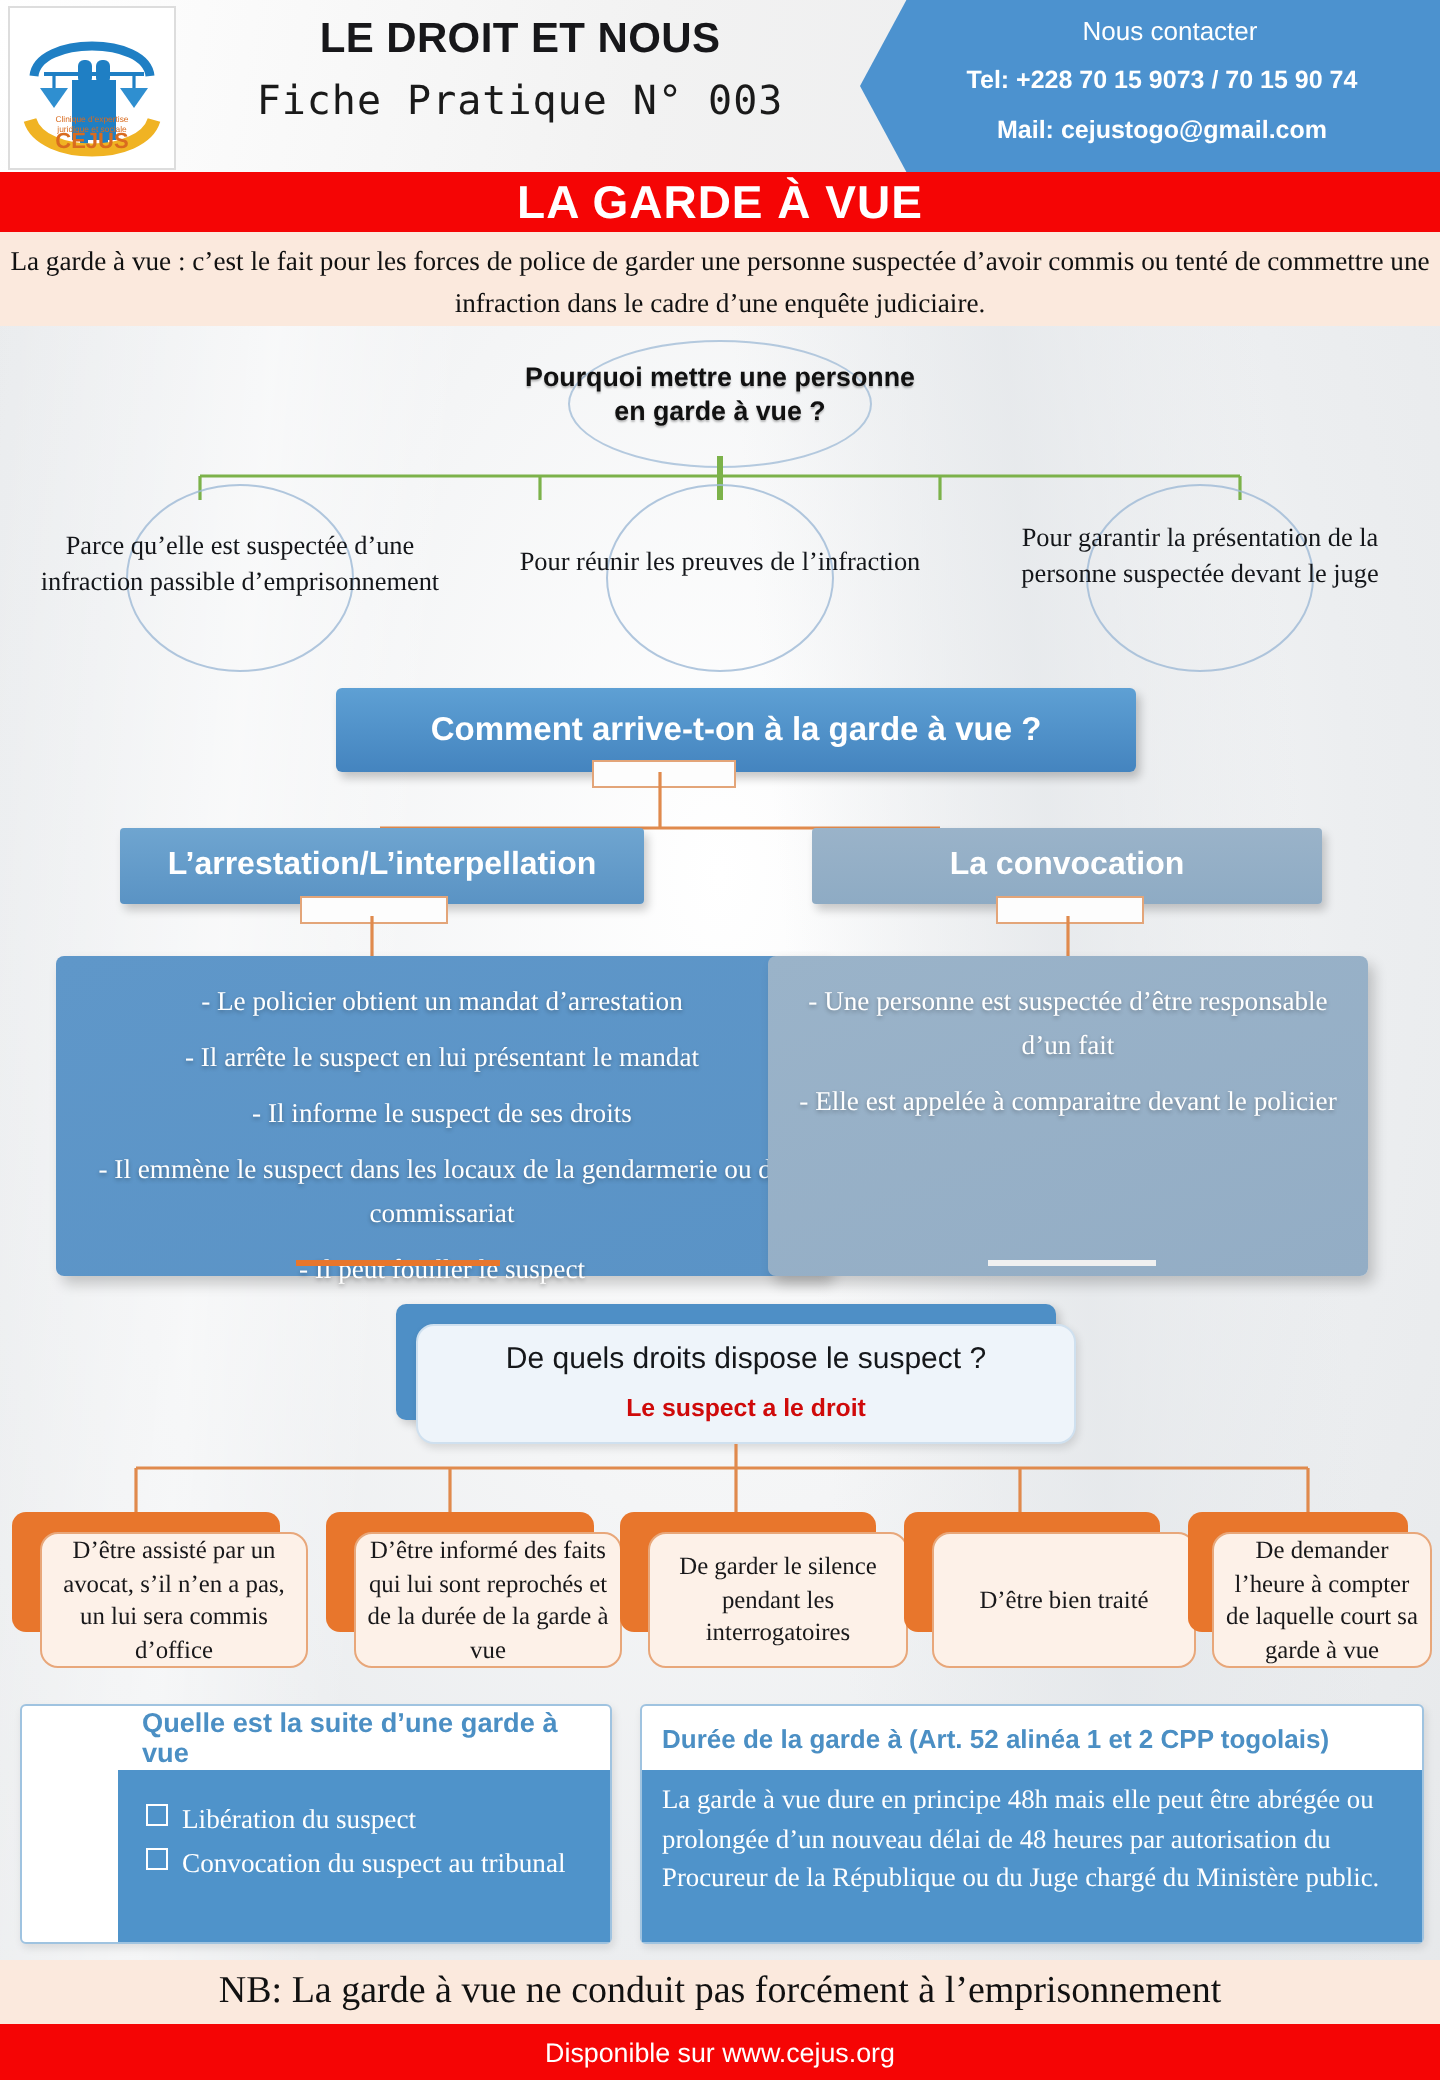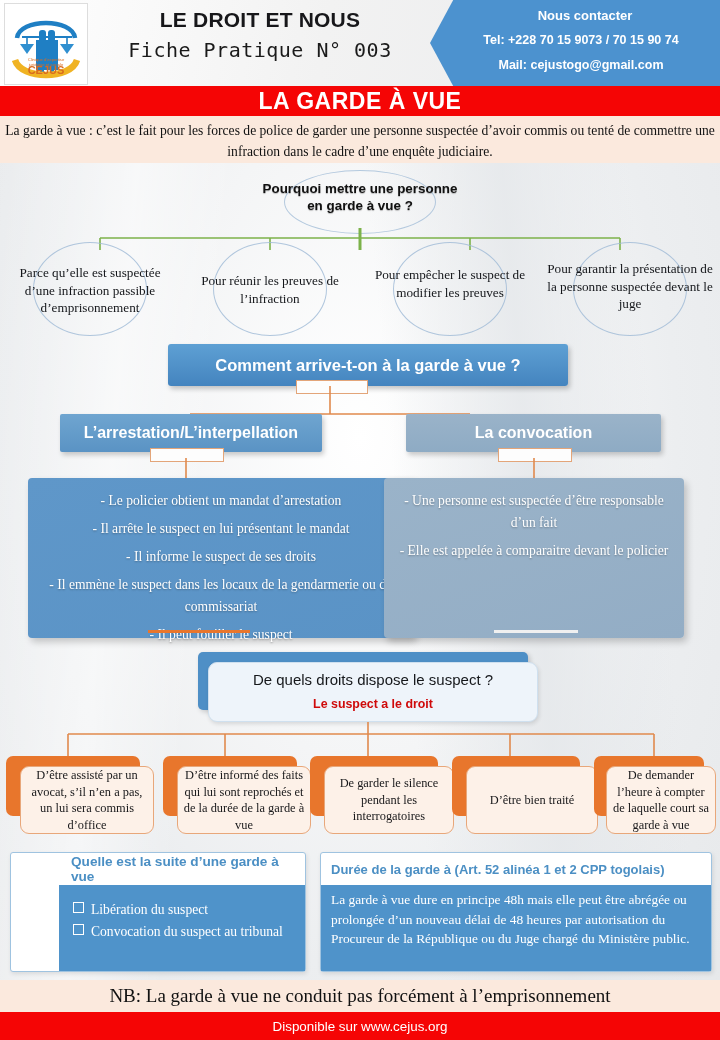--- a/index.html
+++ b/index.html
@@ -29,21 +29,21 @@
   .brand{position:absolute;left:95px;top:8px;width:330px;text-align:center;}
   .brand-title{font-family:"Liberation Sans",sans-serif;font-weight:bold;font-size:21px;
                color:#17171a;letter-spacing:.2px;}
   .brand-sub{font-family:"DejaVu Sans Mono",monospace;font-size:20px;color:#1a1a1a;
              margin-top:6px;letter-spacing:.5px;}
   .contact{position:absolute;left:430px;top:0;width:290px;height:86px;color:#fff;
            background:#4c92cf;
            clip-path:polygon(8% 0, 100% 0, 100% 100%, 8% 100%, 0 50%);
            font-family:"Liberation Sans",sans-serif;}
   .contact .c1{position:absolute;left:30px;top:8px;width:250px;text-align:center;
-               font-weight:bold;font-size:13px;}
+               font-weight:normal;font-size:13px;}
   .contact .c2{position:absolute;left:20px;top:33px;width:262px;text-align:center;
                font-weight:bold;font-size:12.5px;}
   .contact .c3{position:absolute;left:20px;top:58px;width:262px;text-align:center;
                font-weight:bold;font-size:12.5px;}
 
   
   .redbar{position:absolute;left:0;top:86px;width:720px;height:30px;background:#f50505;}
   .redbar span{display:block;text-align:center;line-height:30px;color:#fff;font-weight:bold;
        font-family:"Liberation Sans",sans-serif;font-size:23px;letter-spacing:.5px;}
 
@@ -202,24 +202,20 @@
     <div class="why-item">
       <div class="why-ell2"></div>
       <span class="why-label">Parce qu’elle est suspectée d’une infraction passible d’emprisonnement</span>
     </div>
     <div class="why-item">
       <div class="why-ell2"></div>
       <span class="why-label" style="padding-top:24px">Pour réunir les preuves de l’infraction</span>
     </div>
     <div class="why-item">
       <div class="why-ell2"></div>
-      <span class="why-label" style="padding-top:18px">Pour empêcher le suspect de modifier les preuves</span>
-    </div>
-    <div class="why-item">
-      <div class="why-ell2"></div>
       <span class="why-label" style="padding-top:12px">Pour garantir la présentation de la personne suspectée devant le juge</span>
     </div>
   </div>
 
   <div class="comment">Comment  arrive-t-on  à la garde à vue ?</div>
   <div class="stub" style="left:296px;top:380px;width:70px;"></div>
 
   <svg style="position:absolute;left:0;top:386px;width:720px;height:32px;" viewBox="0 0 720 32">
     <line x1="330" y1="0" x2="330" y2="28" stroke="#e08a4d" stroke-width="1.6"></line>
     <line x1="190" y1="28" x2="470" y2="28" stroke="#e08a4d" stroke-width="1.6"></line>

